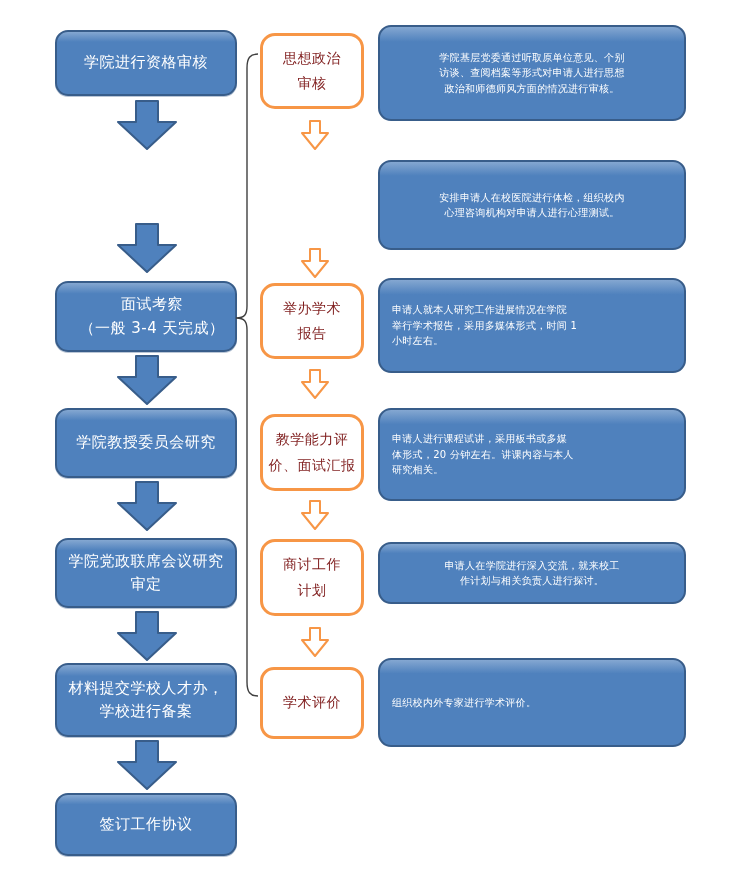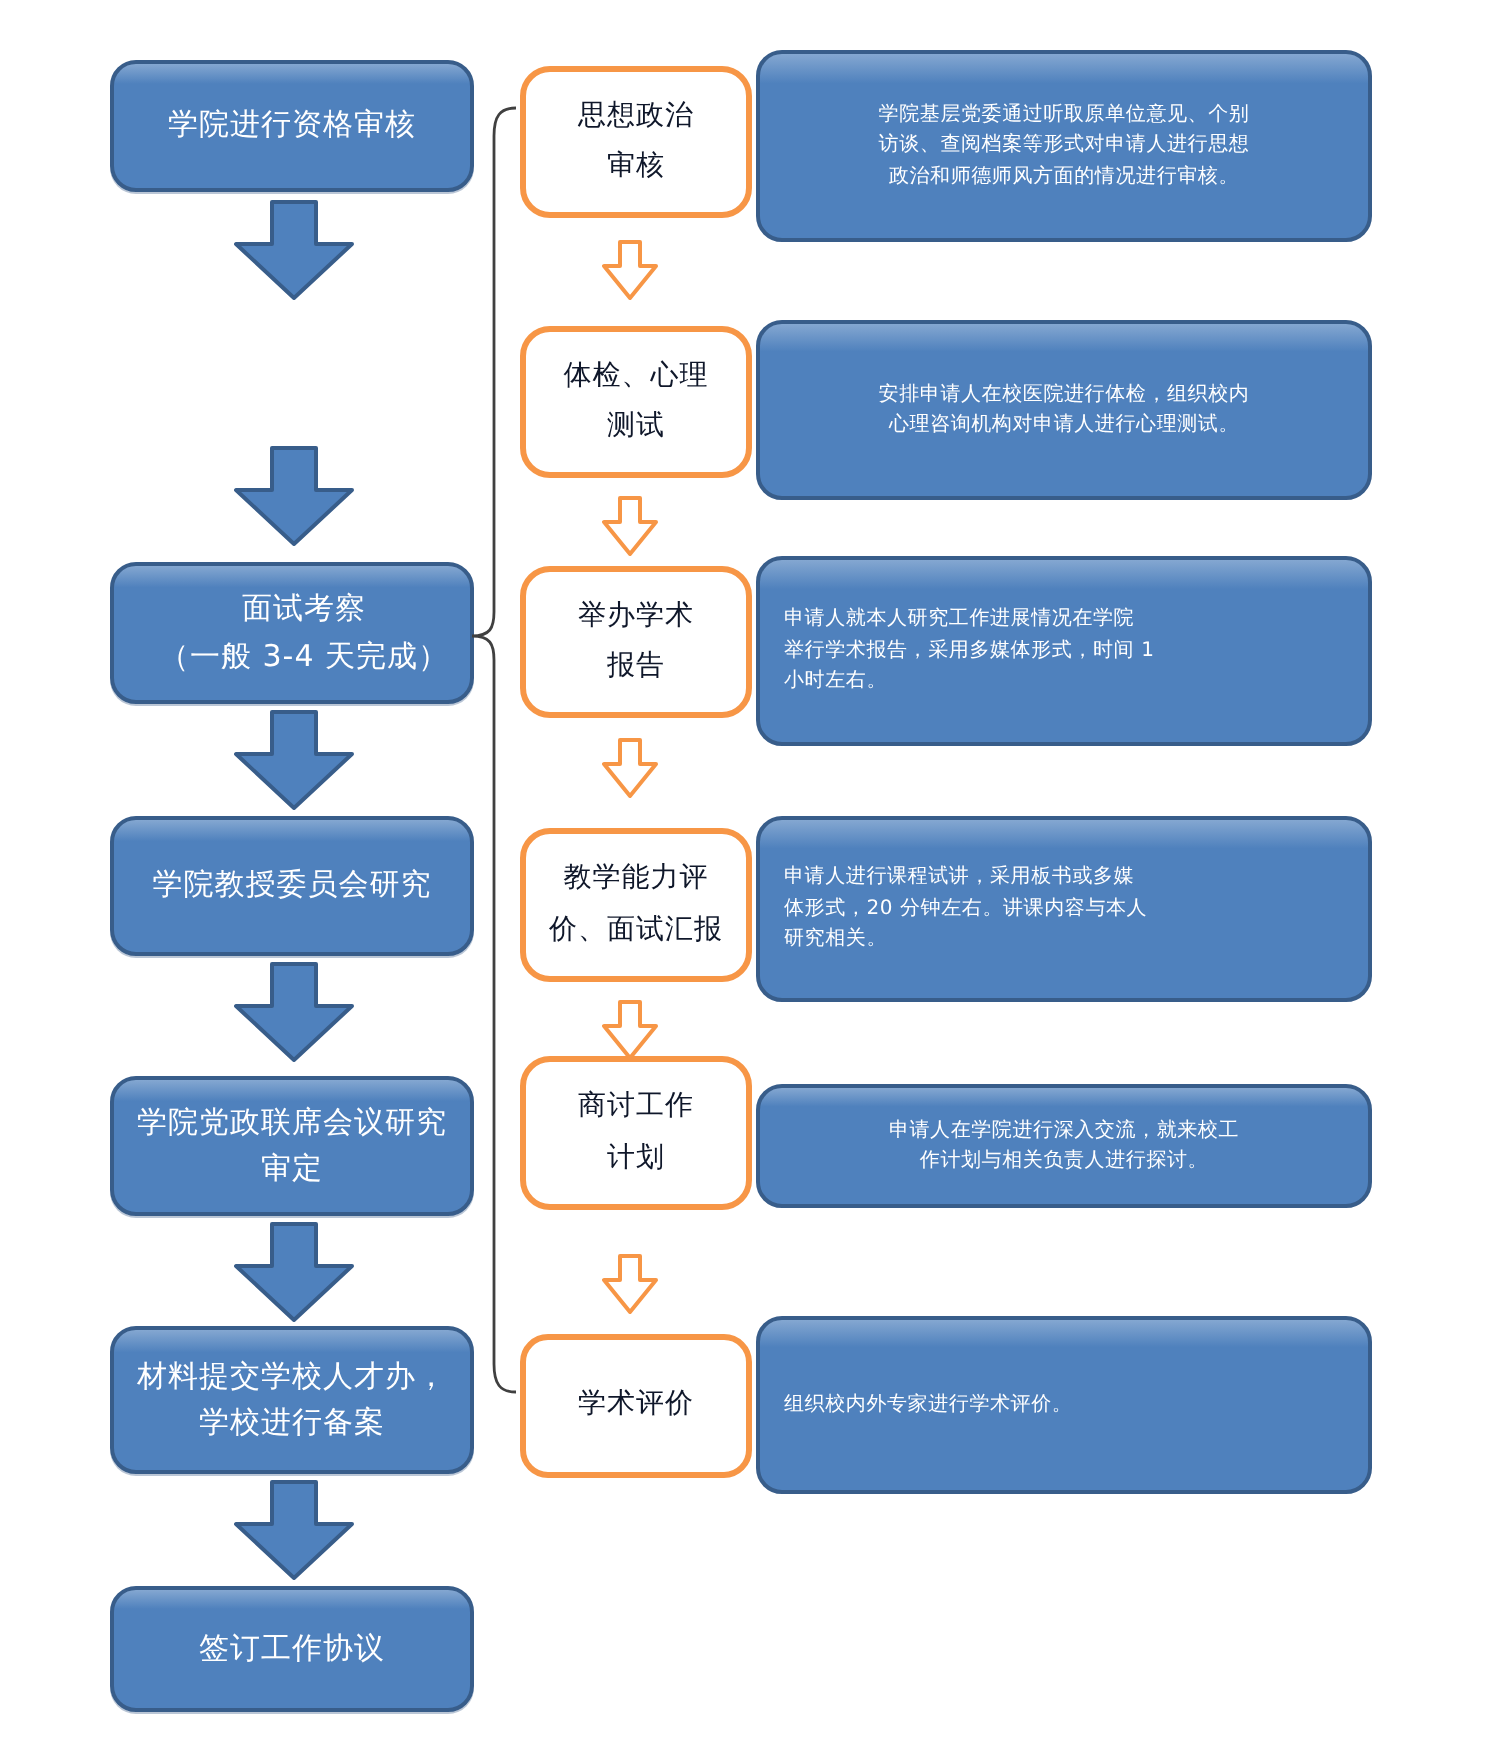--- a/index.html
+++ b/index.html
@@ -11,23 +11,23 @@
     position:absolute;left:55px;width:182px;
     background:linear-gradient(180deg,#84a7d1 0%,#4f81bd 16%,#4f81bd 100%);
     border:2px solid #385d8a;border-radius:13px;
     color:#ffffff;font-size:15px;line-height:1.55;letter-spacing:.5px;
     display:flex;align-items:center;justify-content:center;
     text-align:center;white-space:pre-line;box-sizing:border-box;
     box-shadow:0 1px 0 rgba(56,93,138,.35);
   }
   
   .orangebox{
-    position:absolute;left:260px;width:116px;
+    position:absolute;left:260px;width:104px;
     background:#ffffff;border:3px solid #f79646;border-radius:15px;
-    color:#0f172a;font-size:14px;line-height:1.8;letter-spacing:.5px;
+    color:#7f1d1d;font-size:14px;line-height:1.8;letter-spacing:.5px;
     display:flex;align-items:center;justify-content:center;
     text-align:center;white-space:pre-line;box-sizing:border-box;
   }
   
   .descbox{
     position:absolute;left:378px;width:308px;
     background:linear-gradient(180deg,#84a7d1 0%,#4f81bd 16%,#4f81bd 100%);
     border:2px solid #385d8a;border-radius:13px;
     color:#ffffff;font-size:10px;line-height:1.55;letter-spacing:.3px;
     display:flex;align-items:center;box-sizing:border-box;
@@ -43,21 +43,21 @@
   .l3{top:281px;height:71px;padding-left:12px;} .l4{top:408px;height:70px;}
   .l5{top:538px;height:70px;} .l6{top:663px;height:74px;}
   .l7{top:793px;height:63px;}
   
   .la1{left:116px;top:100px;} .la2{left:116px;top:223px;}
   .la3{left:116px;top:355px;} .la4{left:116px;top:481px;}
   .la5{left:116px;top:611px;} .la6{left:116px;top:740px;}
   
   .m1{top:33px;height:76px;}  .m2{top:163px;height:76px;}
   .m3{top:283px;height:76px;} .m4{top:414px;height:77px;}
-  .m5{top:528px;height:77px;} .m6{top:667px;height:72px;border-radius:14px;}
+  .m5{top:539px;height:77px;} .m6{top:667px;height:72px;border-radius:14px;}
   
   .ma1{left:301px;top:120px;} .ma2{left:301px;top:248px;}
   .ma3{left:301px;top:369px;} .ma4{left:301px;top:500px;}
   .ma5{left:301px;top:627px;}
   
   .r1{top:25px;height:96px;}  .r2{top:160px;height:90px;}
   .r3{top:278px;height:95px;} .r4{top:408px;height:93px;}
   .r5{top:542px;height:62px;} .r6{top:658px;height:89px;}
 
   .brace{position:absolute;left:228px;top:40px;}
@@ -95,22 +95,20 @@
   <svg class="arrow la6" width="62" height="50" viewBox="0 0 62 50">
       <polygon points="20,1 42,1 42,22 60,22 31,49 2,22 20,22" fill="#4f81bd" stroke="#385d8a" stroke-width="2" stroke-linejoin="round"></polygon>
     </svg>
 
   <svg class="brace" width="36" height="670" viewBox="0 0 36 670">
     <path d="M30,14 C22,14 19,18 19,28 L19,266 C19,274 17,278 8,278 C17,278 19,282 19,290 L19,642 C19,652 22,656 30,656" fill="none" stroke="#404040" stroke-width="1.4"></path>
   </svg>
 
   <div class="orangebox m1">思想政治
 审核</div>
-  <div class="orangebox m2">体检、心理
-测试</div>
   <div class="orangebox m3">举办学术
 报告</div>
   <div class="orangebox m4">教学能力评
 价、面试汇报</div>
   <div class="orangebox m5">商讨工作
 计划</div>
   <div class="orangebox m6">学术评价</div>
 
   <svg class="arrow ma1" width="28" height="30" viewBox="0 0 28 30">
       <polygon points="9,1 19,1 19,13 27,13 14,29 1,13 9,13" fill="#ffffff" stroke="#f79646" stroke-width="2" stroke-linejoin="round"></polygon>

